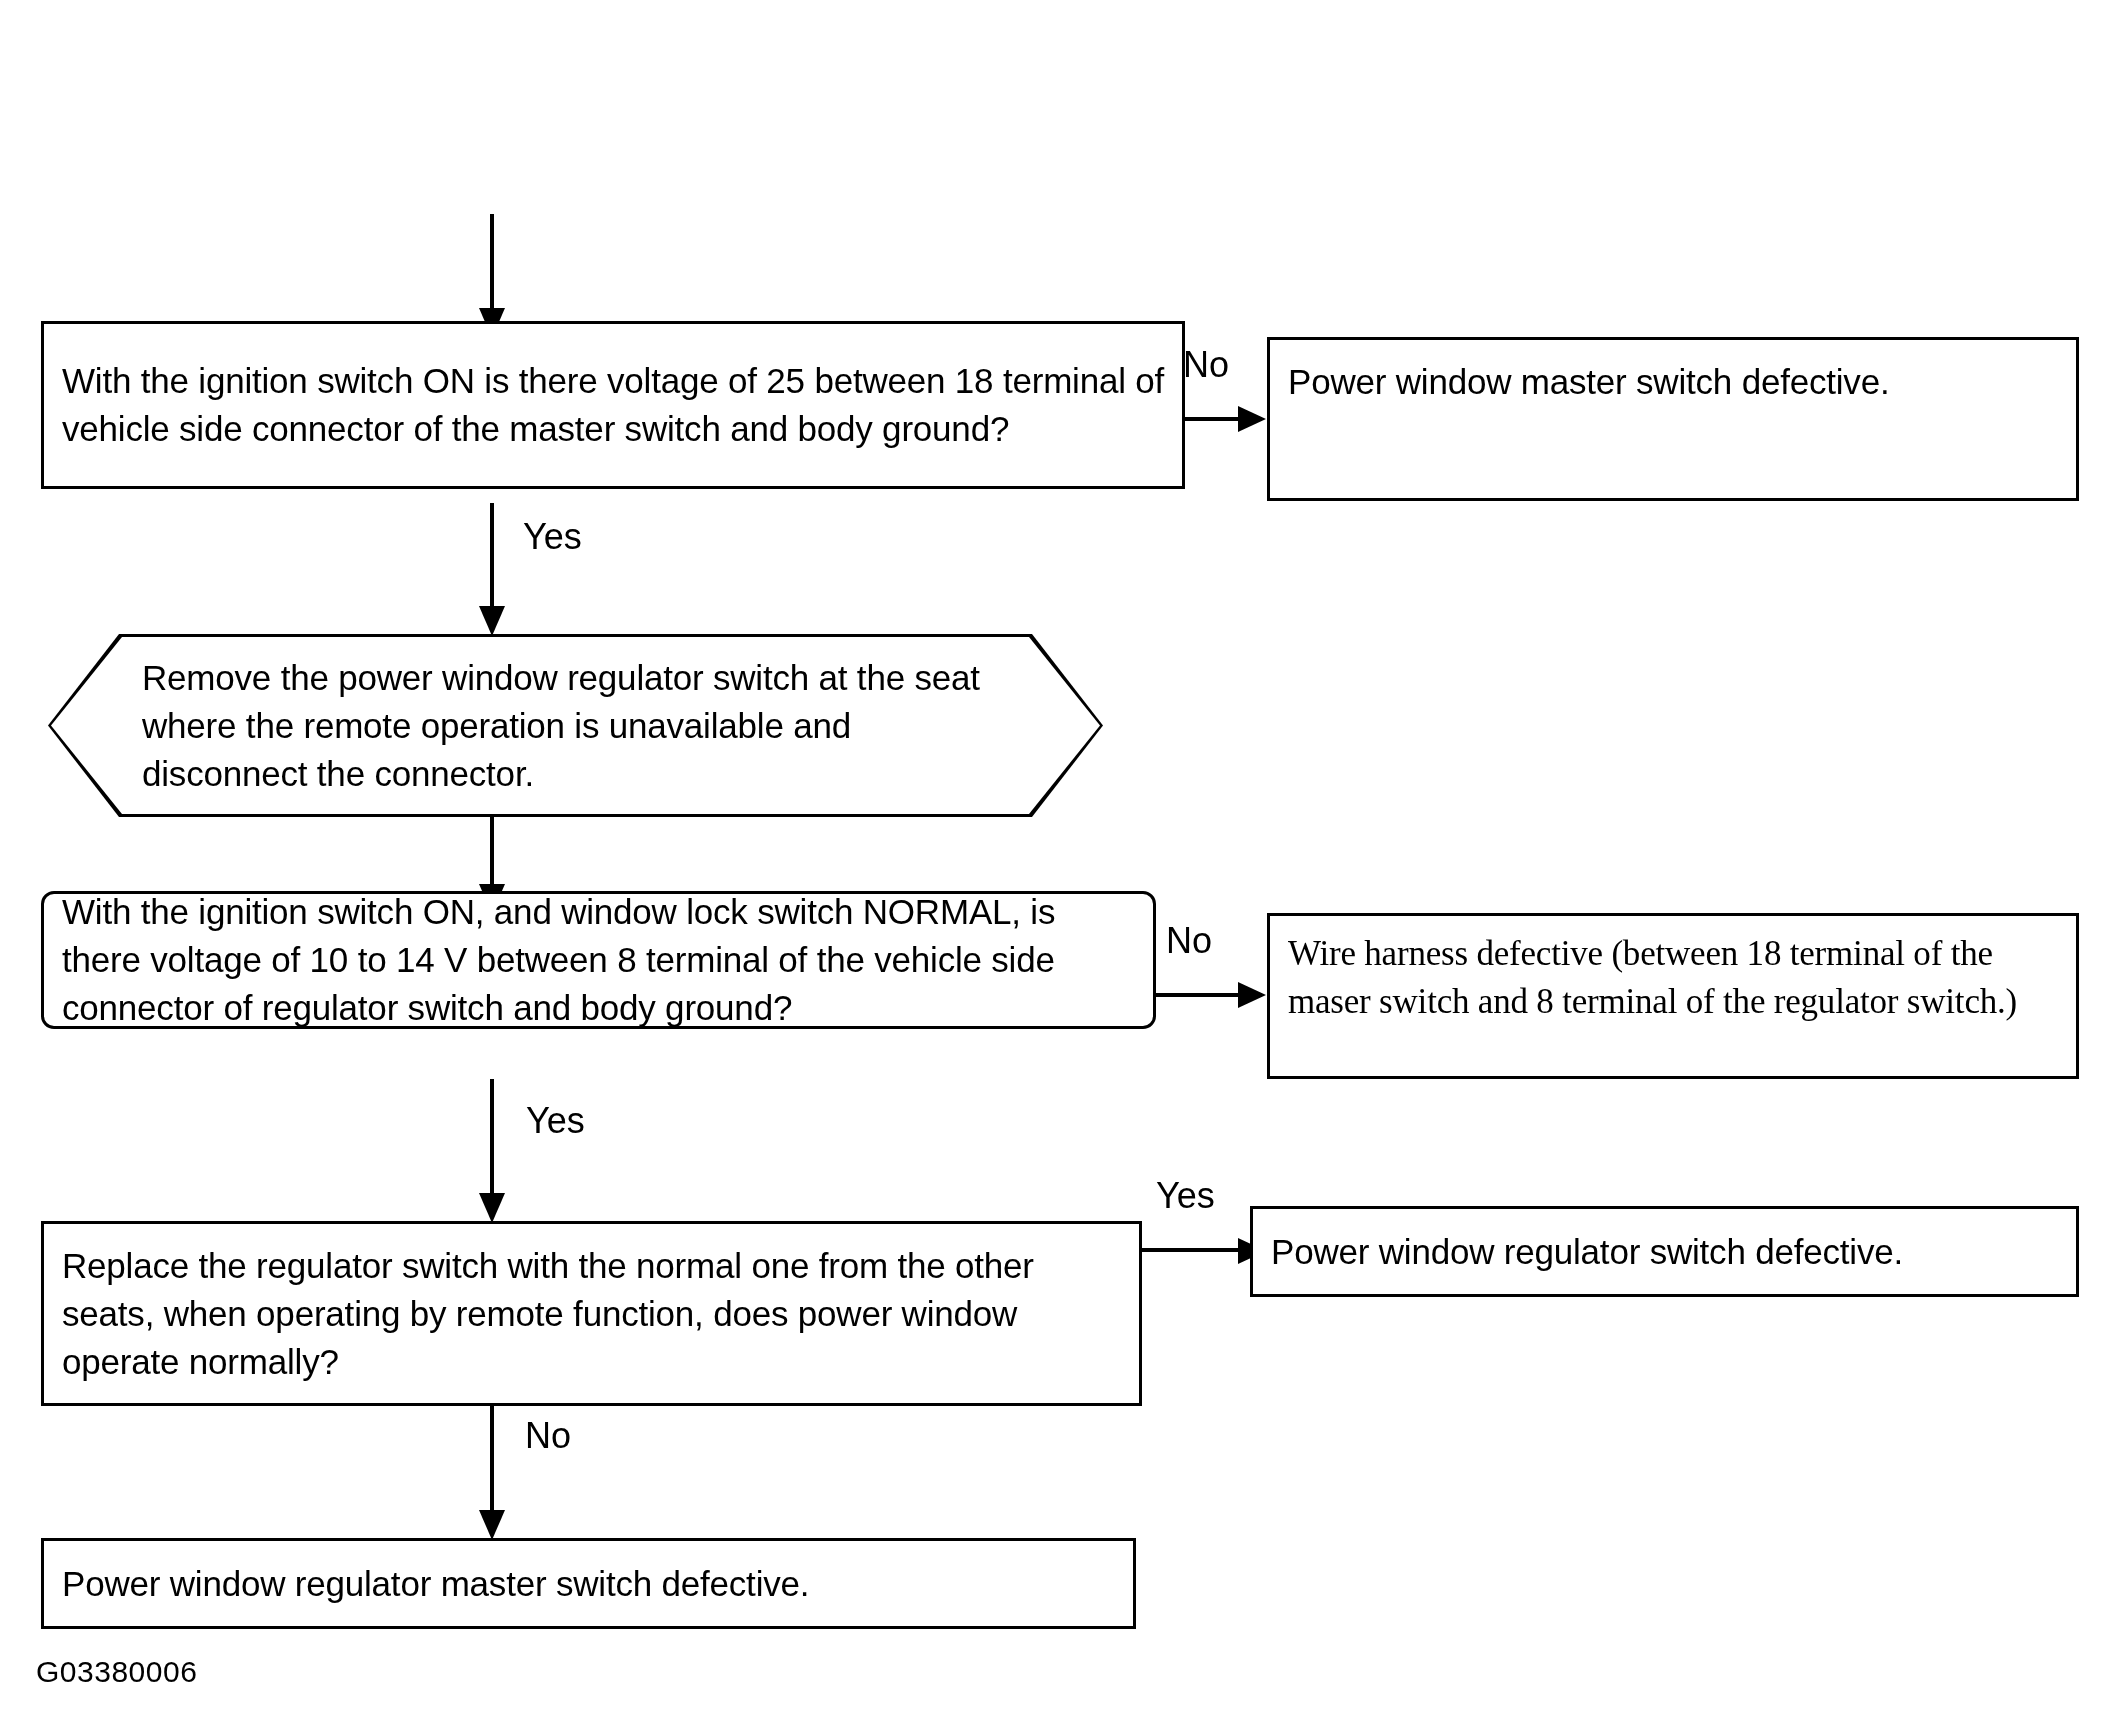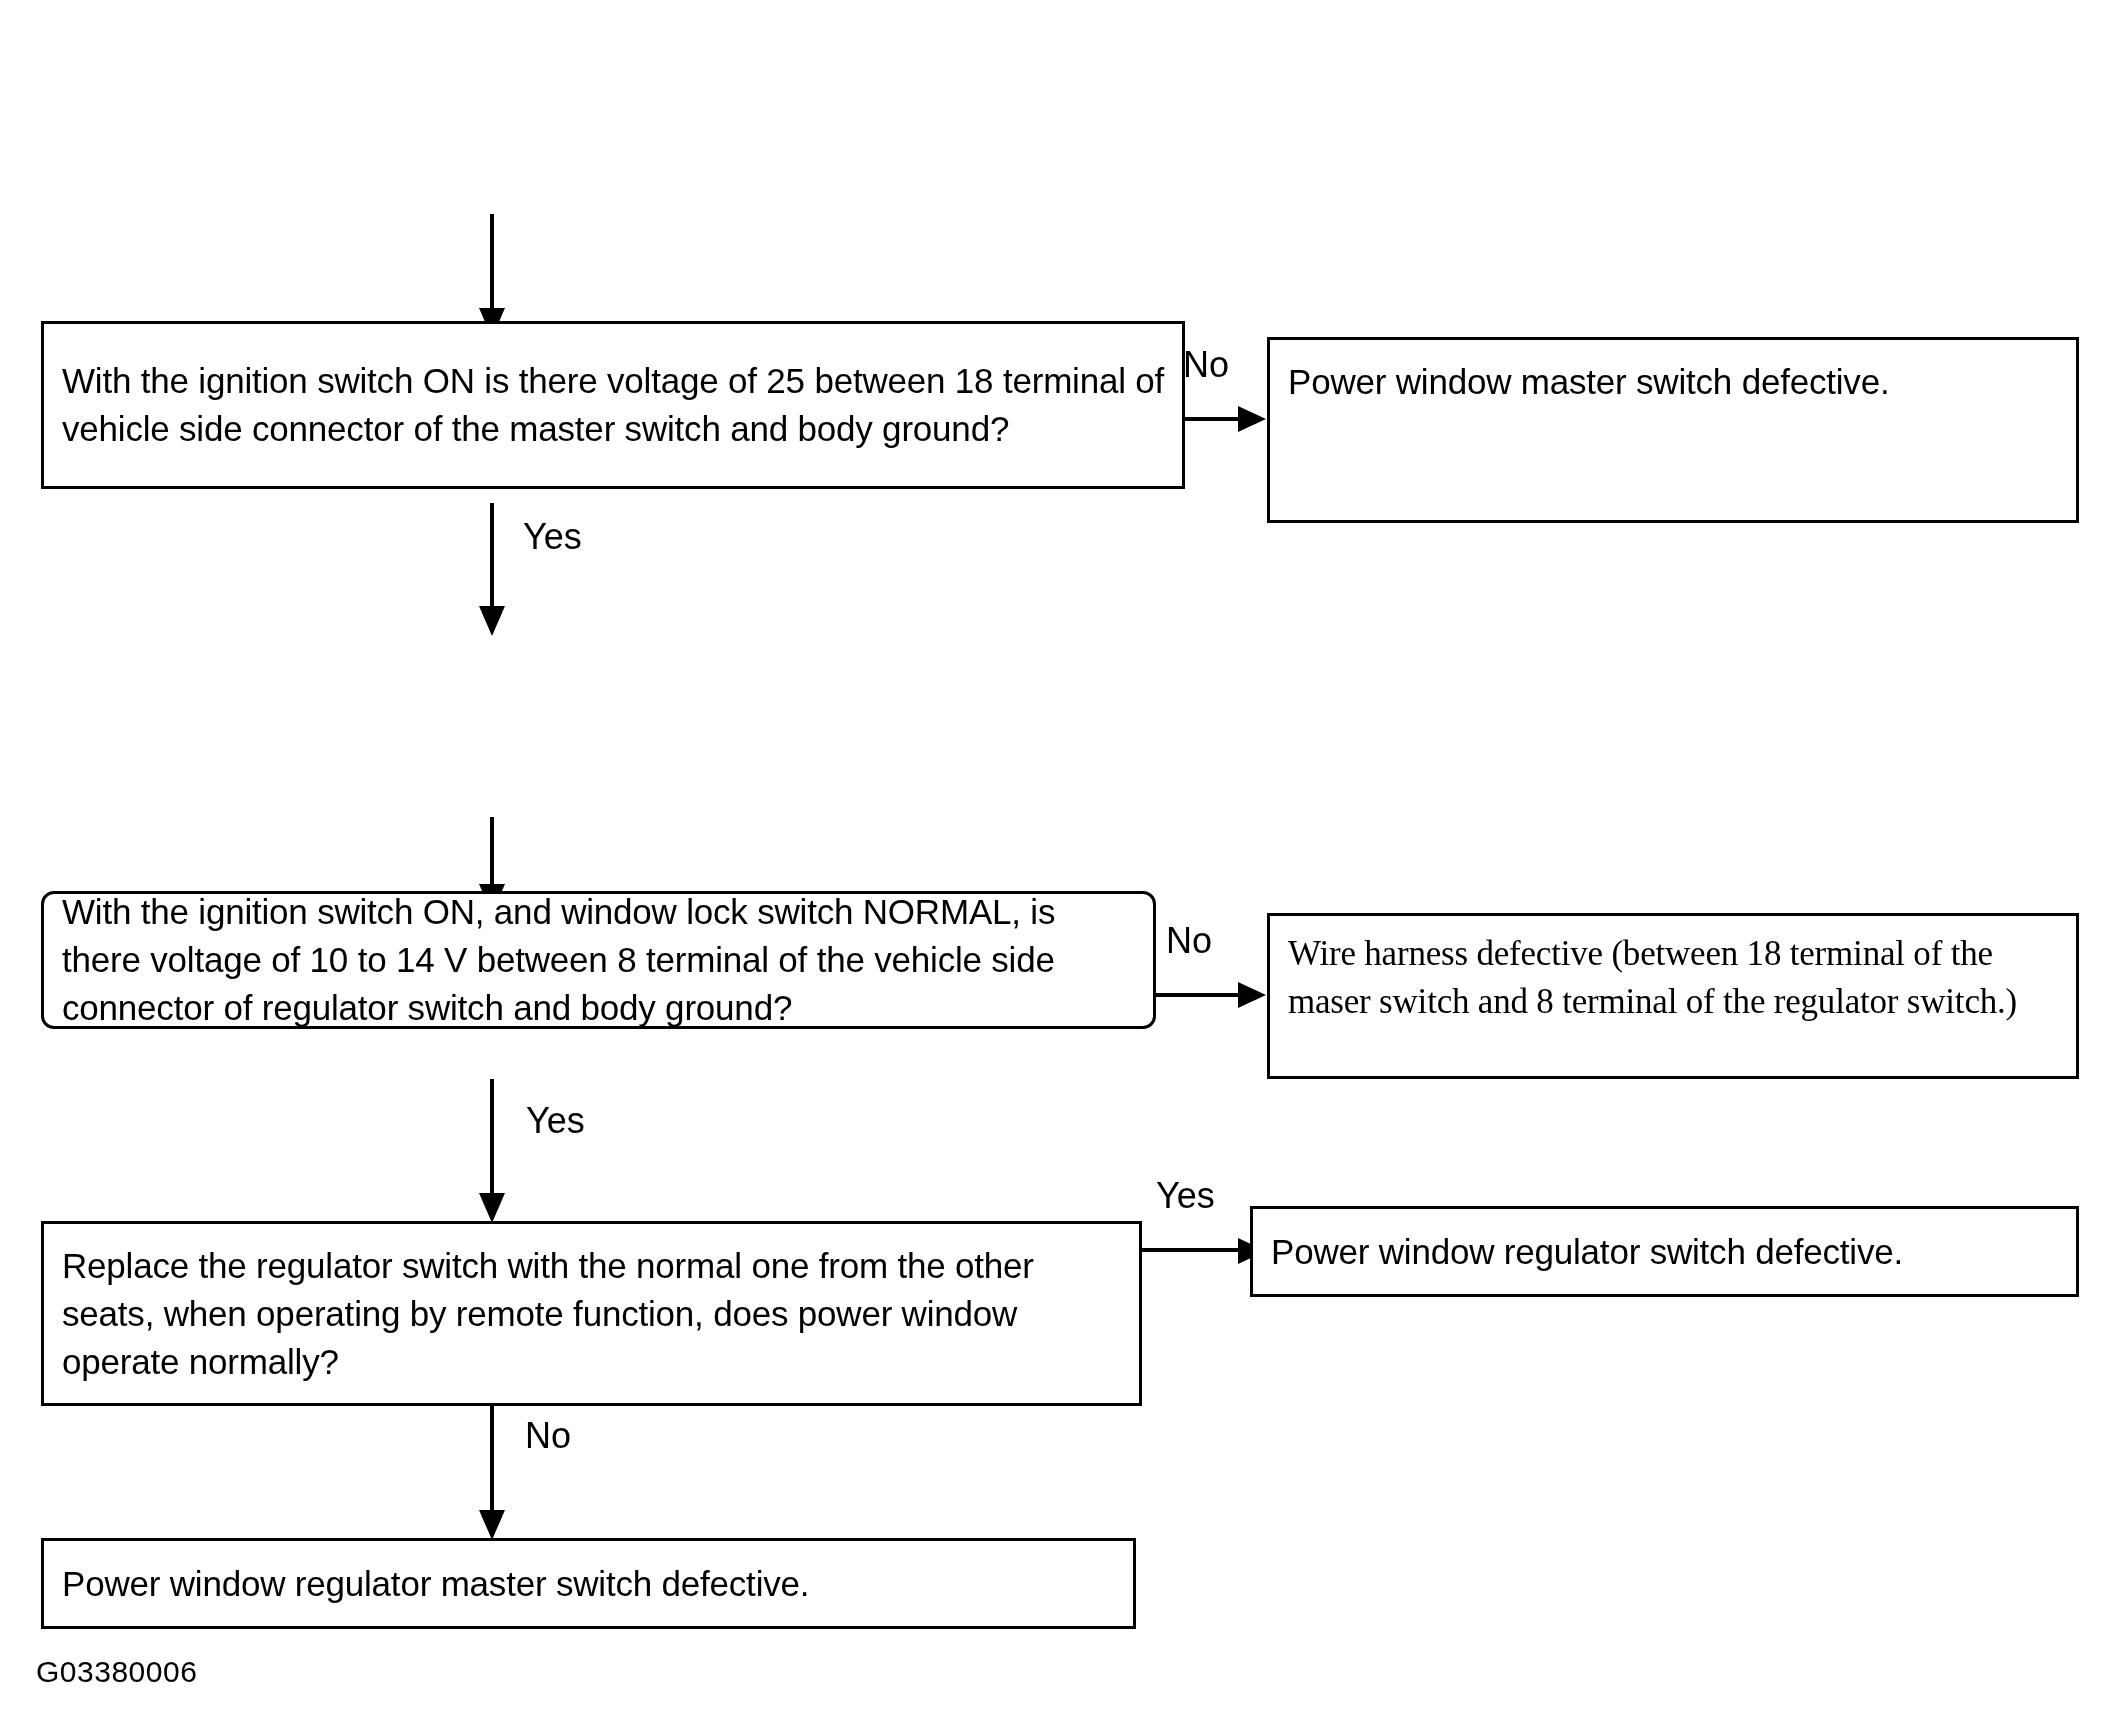--- a/index.html
+++ b/index.html
@@ -109,28 +109,33 @@
   <div class="arrow-down" style="left:479px; top:308px;"></div>
 
   <div class="node rect vcenter" style="left:41px; top:321px; width:1144px; height:168px;">
     <div class="txt">With the ignition switch ON is there voltage of 25 between 18 terminal of vehicle side connector of the master switch and body ground?</div>
   </div>
 
   <div class="hline" style="left:1185px; top:417px; width:77px;"></div>
   <div class="arrow-right" style="left:1238px; top:406px;"></div>
   <div class="edge-label" style="left:1183px; top:345px;">No</div>
 
-  <div class="node rect" style="left:1267px; top:337px; width:812px; height:186px;">
+  <div class="node rect" style="left:1267px; top:337px; width:812px; height:164px;">
     <div class="txt" style="top:18px;">Power window master switch defective.</div>
   </div>
 
   <div class="vline" style="left:490px; top:503px; height:113px;"></div>
   <div class="arrow-down" style="left:479px; top:606px;"></div>
   <div class="edge-label" style="left:523px; top:517px;">Yes</div>
 
+  <div class="node hex" style="left:48px; top:634px; width:1055px; height:183px;
+              clip-path: polygon(71px 0, calc(100% - 71px) 0, 100% 50%, calc(100% - 71px) 100%, 71px 100%, 0 50%);">
+    <div class="inner" style="clip-path: polygon(71px 0, calc(100% - 71px) 0, 100% 50%, calc(100% - 71px) 100%, 71px 100%, 0 50%);"></div>
+    <div class="txt">Remove the power window regulator switch at the seat where the remote operation is unavailable and disconnect the connector.</div>
+  </div>
 
   <div class="vline" style="left:490px; top:817px; height:77px;"></div>
   <div class="arrow-down" style="left:479px; top:884px;"></div>
 
   <div class="node rect vcenter" style="left:41px; top:891px; width:1115px; height:138px;border-radius:13px;">
     <div class="txt">With the ignition switch ON, and window lock switch NORMAL, is there voltage of 10 to 14 V between 8 terminal of the vehicle side connector of regulator switch and body ground?</div>
   </div>
 
   <div class="hline" style="left:1155px; top:993px; width:107px;"></div>
   <div class="arrow-right" style="left:1238px; top:982px;"></div>

